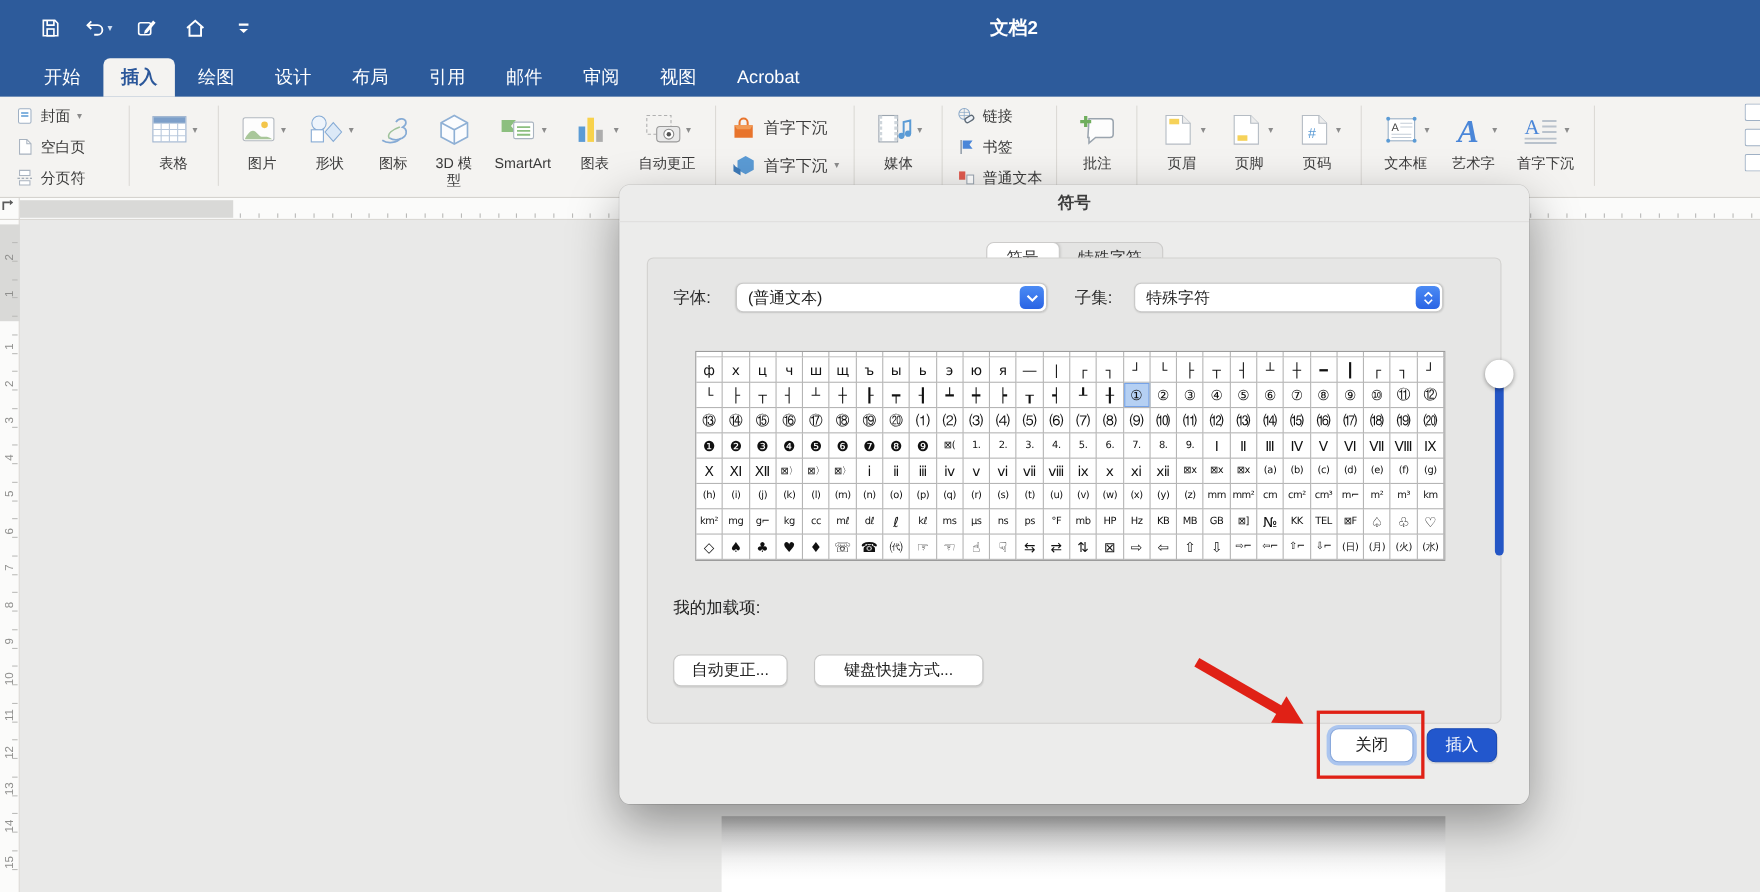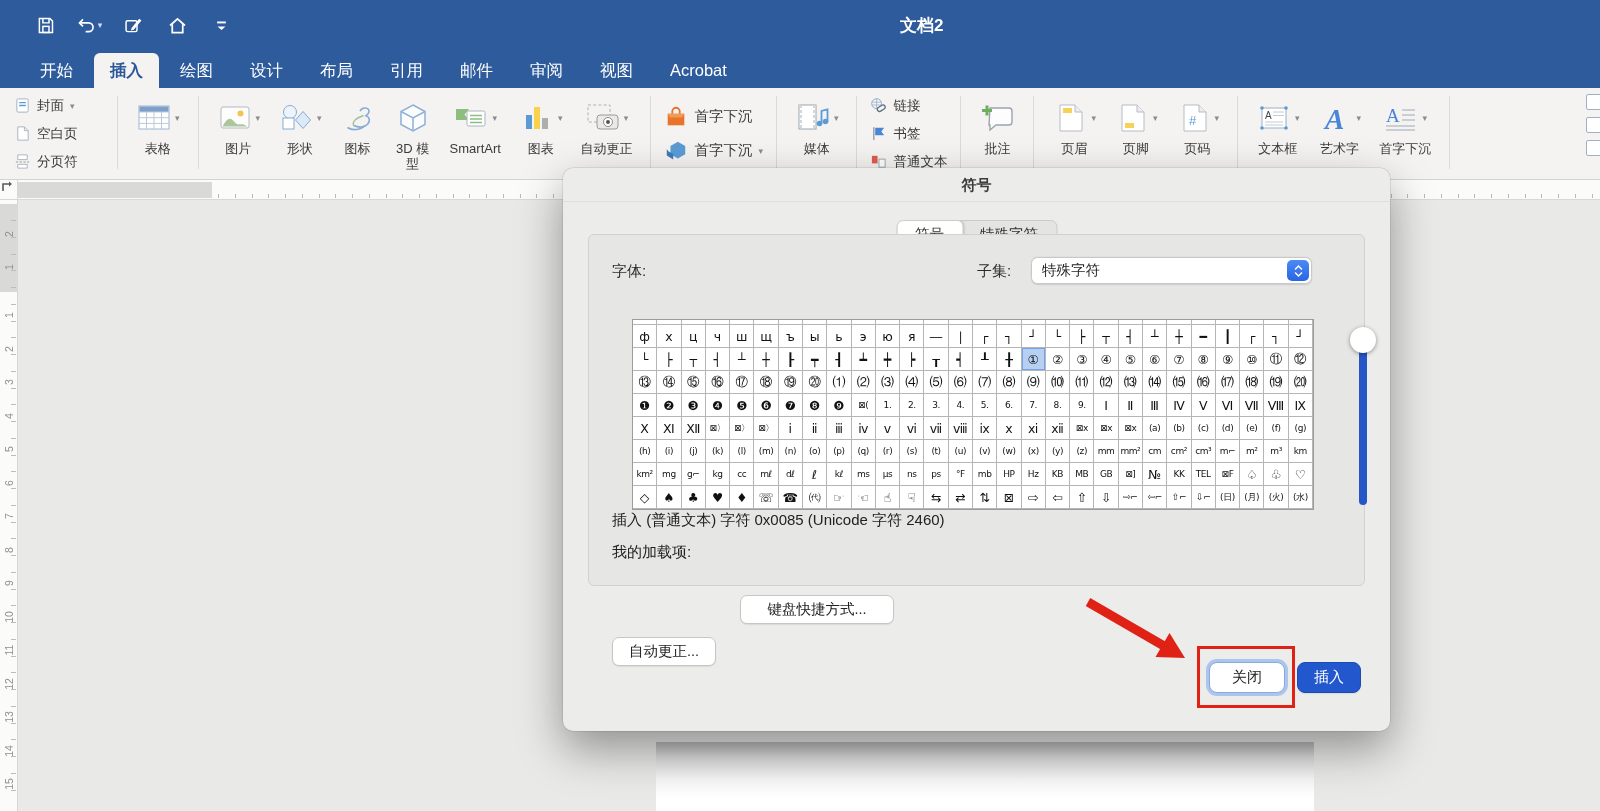--- a/index.html
+++ b/index.html
@@ -49,21 +49,21 @@
   .rvt { position:absolute; left:11px; width:5px; height:1px; background:#bcbcba; }
   .canvas { position:absolute; left:19px; top:201px; width:1581px; height:610px; background:#e9e9e8; }
   .page { position:absolute; left:637px; top:541px; width:658px; height:70px; background:linear-gradient(#b6b6b6 0%, #dddddd 22%, #f7f7f7 55%, #ffffff 80%); }
 
   
   .dialog { position:absolute; left:563px; top:168px; width:827px; height:563px; background:#ececeb; border-radius:10px; box-shadow:0 18px 45px rgba(0,0,0,.38), 0 0 0 0.5px rgba(0,0,0,.15); z-index:5; }
   .dlg-title { position:absolute; left:0; top:0; width:100%; height:34px; line-height:34px; text-align:center; font-size:15px; font-weight:bold; color:#3c3c3c; border-bottom:1px solid #e0dfde; }
   .seg { position:absolute; top:52px; left:50%; transform:translateX(-50%); display:flex; height:29px; border-radius:7px; border:1px solid #cccbca; overflow:hidden; background:#e4e4e3; }
   .seg-item { border:none; font-size:14.5px; color:#333; background:transparent; padding:0 18px; font-family:inherit; }
   .seg-item.active { background:#fff; border-radius:6px; box-shadow:0 0 3px rgba(0,0,0,.18); margin:-1px; border:1px solid #c9c9c8; padding:0 18px; }
-  .tab-box { position:absolute; left:25px; top:66px; width:777px; height:352px; background:#e6e6e5; border:1px solid #d2d1cf; border-radius:6px; }
+  .tab-box { position:absolute; left:25px; top:66px; width:777px; height:424px; background:#e6e6e5; border:1px solid #d2d1cf; border-radius:6px; }
   .dlbl { position:absolute; font-size:15px; color:#2c2c2c; line-height:27px; }
   .dropdown { position:absolute; height:27px; background:#fff; border:1px solid #c8c8c7; border-radius:6.5px; box-shadow:0 0.5px 1.5px rgba(0,0,0,.12); display:flex; align-items:center; padding-left:10px; font-size:14.5px; color:#1f1f1f; }
   .dd-btn { position:absolute; right:2px; top:2px; width:22px; height:21px; border-radius:5px; background:linear-gradient(#4b8bf4,#2a64e4); display:flex; align-items:center; justify-content:center; }
   .dd-btn svg { width:11px; height:12px; }
 
   .char-grid { position:absolute; left:43px; top:84px; width:682px; background:#fff; border:1px solid #9c9c9c; }
   .peek { display:grid; grid-template-columns:repeat(28,1fr); height:5px; overflow:hidden; }
   .pc { border-right:1px solid #b5b5b5; border-bottom:1px solid #b5b5b5; }
   .grow { display:grid; grid-template-columns:repeat(28,1fr); height:23px; }
   .gcell { display:flex; align-items:center; justify-content:center; border-right:1px solid #b5b5b5; border-bottom:1px solid #b5b5b5; font-size:12.5px; font-family:"DejaVu Sans",sans-serif; color:#111; overflow:hidden; cursor:default; }
@@ -605,20 +605,28 @@
   </div>
 
   <div class="dialog">
     <div class="dlg-title">符号</div>
     <div class="seg">
       <button class="seg-item active">符号</button>
       <button class="seg-item">特殊字符</button>
     </div>
     <div class="tab-box">
       <span class="dlbl" style="left:23px;top:22px;">字体:</span>
+      <div class="dropdown" style="left:80px;top:22px;width:283px;">
+        <span>(普通文本)</span>
+        <span class="dd-btn">
+            <svg viewBox="0 0 10 7">
+              <path d="M1 1.5l4 4 4-4" stroke="#fff" stroke-width="1.8" fill="none"></path>
+            </svg>
+          </span>
+      </div>
       <span class="dlbl" style="left:388px;top:22px;">子集:</span>
       <div class="dropdown" style="left:442px;top:22px;width:281px;">
         <span>特殊字符</span>
         <span class="dd-btn">
             <svg viewBox="0 0 10 14">
               <path d="M1 5.2 5 1.2l4 4M1 8.8l4 4 4-4" stroke="#fff" stroke-width="1.7" fill="none"></path>
             </svg>
           </span>
       </div>
       <div class="char-grid">
@@ -889,23 +897,22 @@
             <span class="gcell sm">⇩⌐</span>
             <span class="gcell sm">(日)</span>
             <span class="gcell sm">(月)</span>
             <span class="gcell sm">(火)</span>
             <span class="gcell sm">(水)</span>
           </div>
         </div>
       <div class="scroll-track">
           <div class="scroll-thumb"></div>
         </div>
-      <div class="dinfo" style="top:276px;">插入 (普通文本) 字符 0x0085 (Unicode 字符 2460)</div>
       <div class="dinfo" style="top:308px;">我的加载项:</div>
-      <button class="btn" style="left:23px;top:360px;width:104px;margin-top:42px;">自动更正...</button>
+      <button class="btn" style="left:23px;top:360px;width:104px;">自动更正...</button>
       <button class="btn" style="left:151px;top:360px;width:154px;">键盘快捷方式...</button>
     </div>
     <button class="btn close-btn">关闭</button>
     <button class="btn insert-btn">插入</button>
   </div>
 
   <div class="annotation-box"></div>
   <svg class="annotation-arrow" viewBox="0 0 150 90">
     <line x1="33" y1="17" x2="109" y2="61" stroke="#e02116" stroke-width="9"></line>
     <polygon points="130,73 100.5,72.1 114.5,47.9" fill="#e02116"></polygon>

